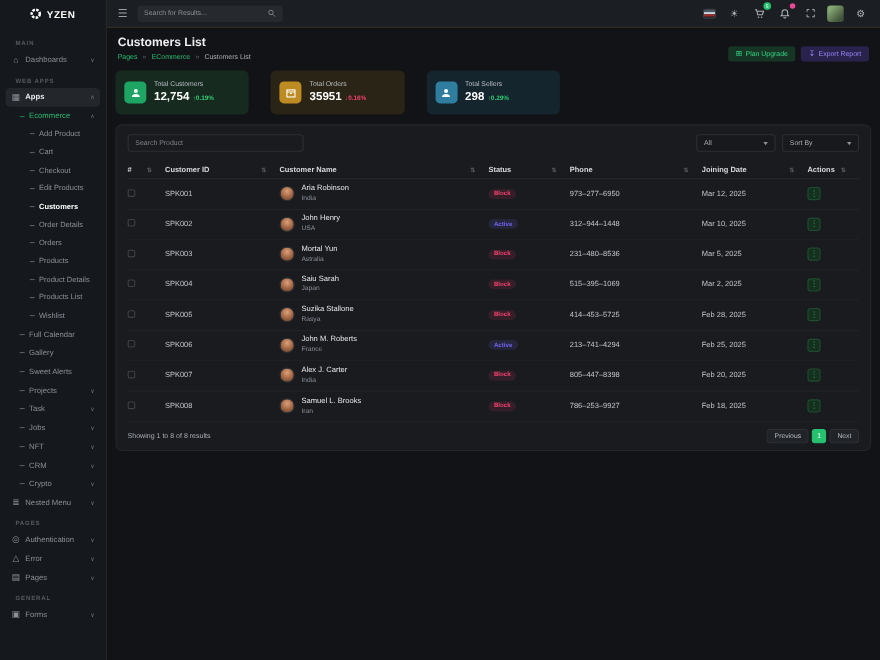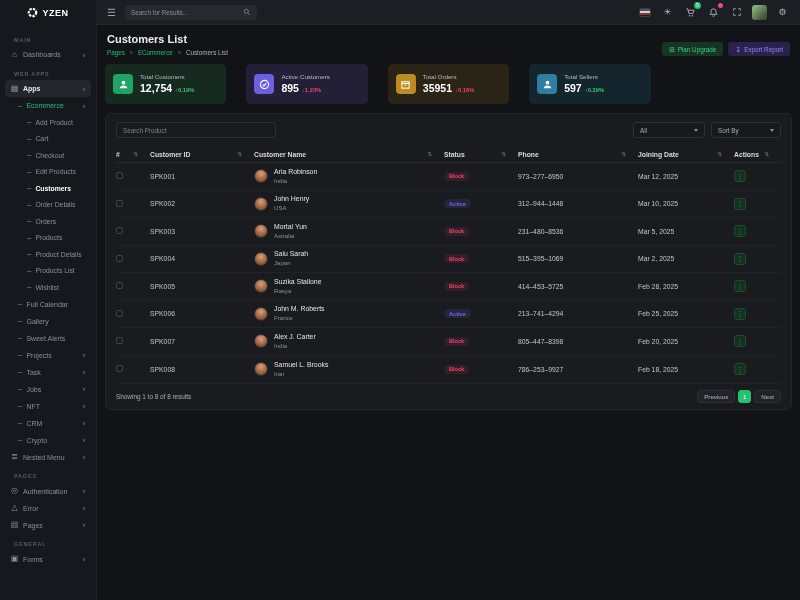--- a/index.html
+++ b/index.html
@@ -383,35 +383,20 @@
             </svg>
         </span>
         <div class="cbody">
           <div class="clabel">Total Customers</div>
           <div class="cvalrow">
             <span class="cvalue">12,754</span>
             <span class="delta up"><span>↑</span><span>0.19%</span></span>
           </div>
         </div>
       </div>
-      <div class="card c2">
-        <span class="cicon">
-          <svg width="11" height="11" viewBox="0 0 24 24">
-              <circle cx="12" cy="12" r="9" fill="none" stroke="#fff" stroke-width="2.4"></circle>
-              <path d="M8 12.5l2.6 2.6L16 9.5" fill="none" stroke="#fff" stroke-width="2.4"></path>
-            </svg>
-        </span>
-        <div class="cbody">
-          <div class="clabel">Active Customers</div>
-          <div class="cvalrow">
-            <span class="cvalue">895</span>
-            <span class="delta down"><span>↓</span><span>1.23%</span></span>
-          </div>
-        </div>
-      </div>
       <div class="card c4">
         <span class="cicon">
           <svg width="11" height="11" viewBox="0 0 24 24">
               <rect x="4" y="6" width="16" height="14" fill="none" stroke="#fff" stroke-width="2.2"></rect>
               <path d="M4 10h16M10 13h4" stroke="#fff" stroke-width="2.2"></path>
             </svg>
         </span>
         <div class="cbody">
           <div class="clabel">Total Orders</div>
           <div class="cvalrow">
@@ -423,21 +408,21 @@
       <div class="card c5">
         <span class="cicon">
           <svg width="11" height="11" viewBox="0 0 24 24">
               <circle cx="12" cy="8" r="4" fill="#fff"></circle>
               <path d="M4 20c0-4.2 3.8-6 8-6s8 1.8 8 6z" fill="#fff"></path>
             </svg>
         </span>
         <div class="cbody">
           <div class="clabel">Total Sellers</div>
           <div class="cvalrow">
-            <span class="cvalue">597</span>
+            <span class="cvalue">298</span>
             <span class="delta up"><span>↑</span><span>0.29%</span></span>
           </div>
         </div>
       </div>
     </div>
 
     <section class="panel">
       <div class="controls">
         <input class="psearch" placeholder="Search Product" style="">
         <div class="sel">

